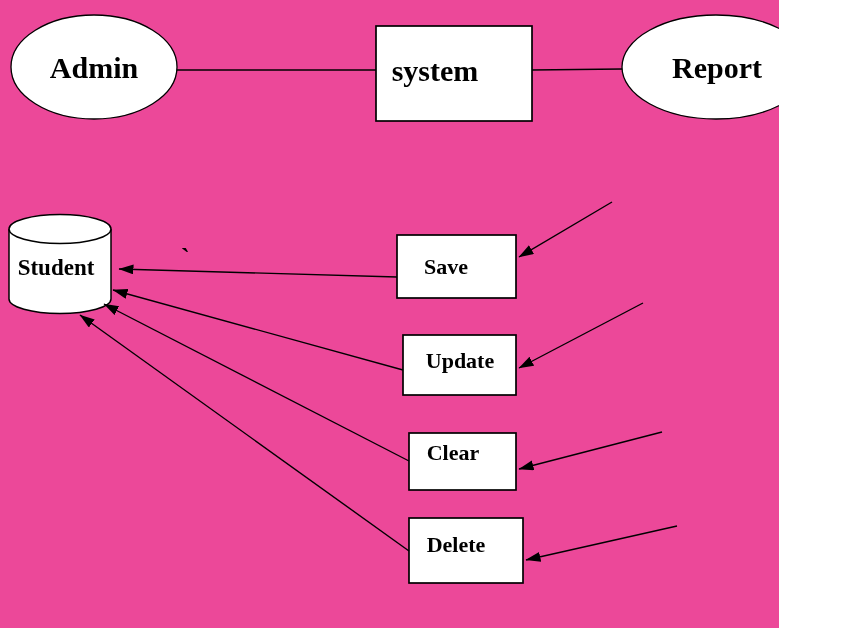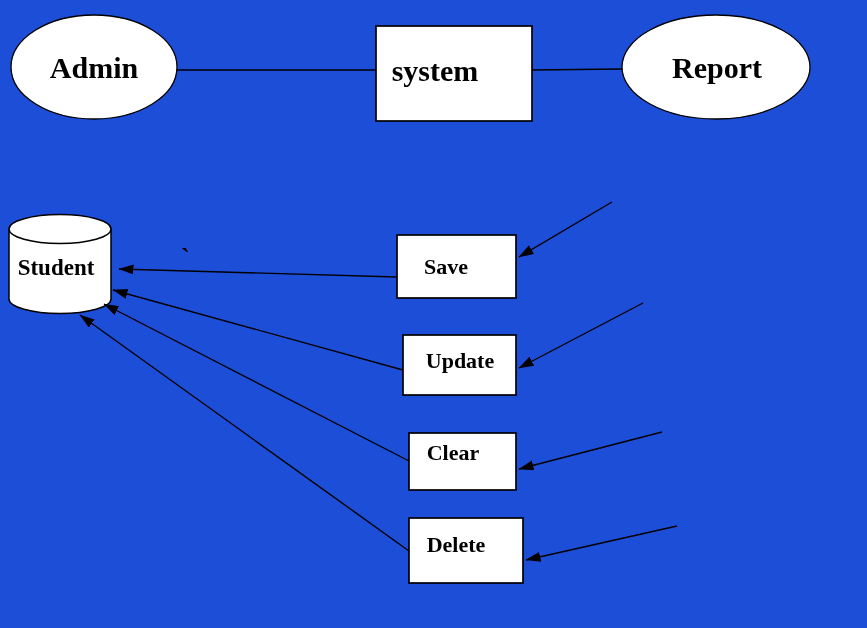--- a/index.html
+++ b/index.html
@@ -2,23 +2,23 @@
 <html><head>
 <meta charset="utf-8">
 <style>
   html, body {
     margin: 0;
     padding: 0;
     background: #ffffff;
   }
   .canvas {
     position: relative;
-    width: 867px;
+    width: 779px;
     height: 628px;
-    background: #1d4ed8;
+    background: #ec4899;
     overflow: hidden;
     font-family: "Liberation Serif", serif;
   }
   .canvas svg {
     position: absolute;
     left: 0;
     top: 0;
   }
   .shape {
     fill: #ffffff;

